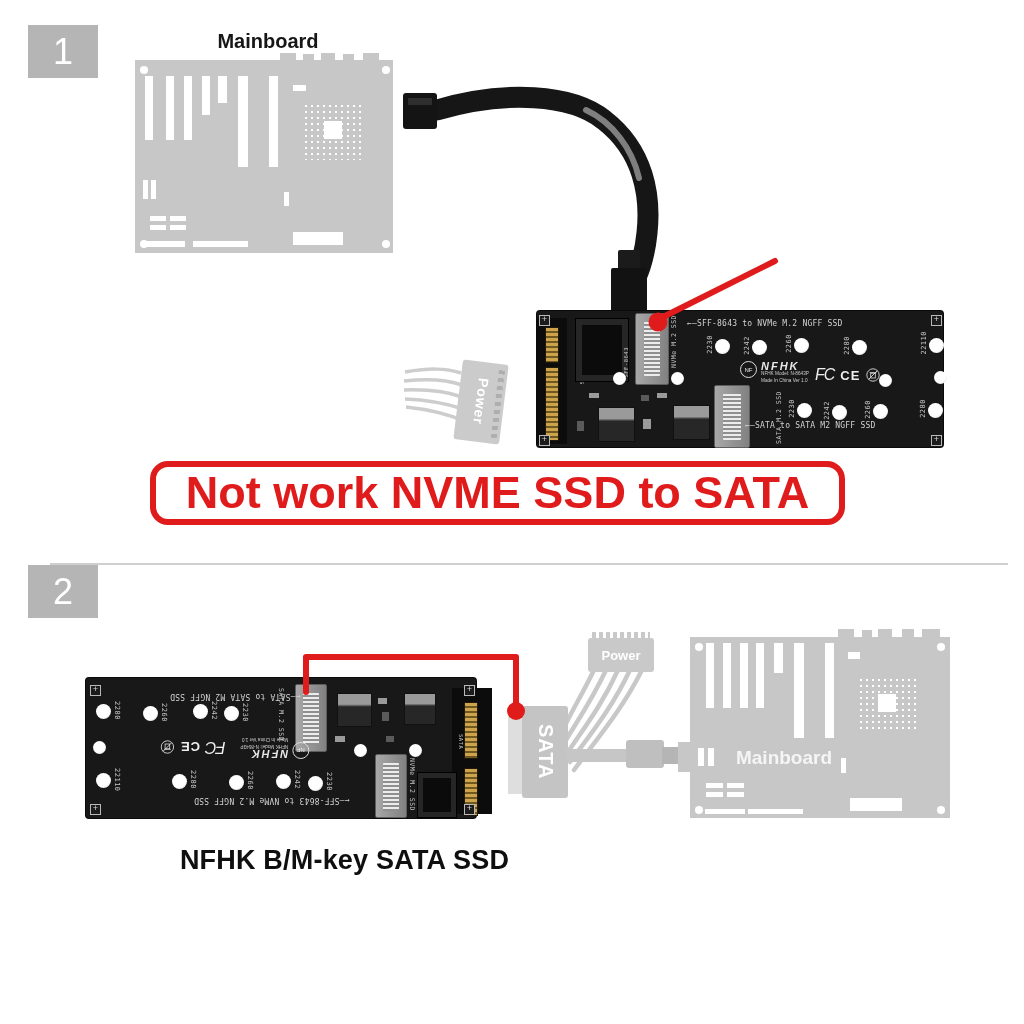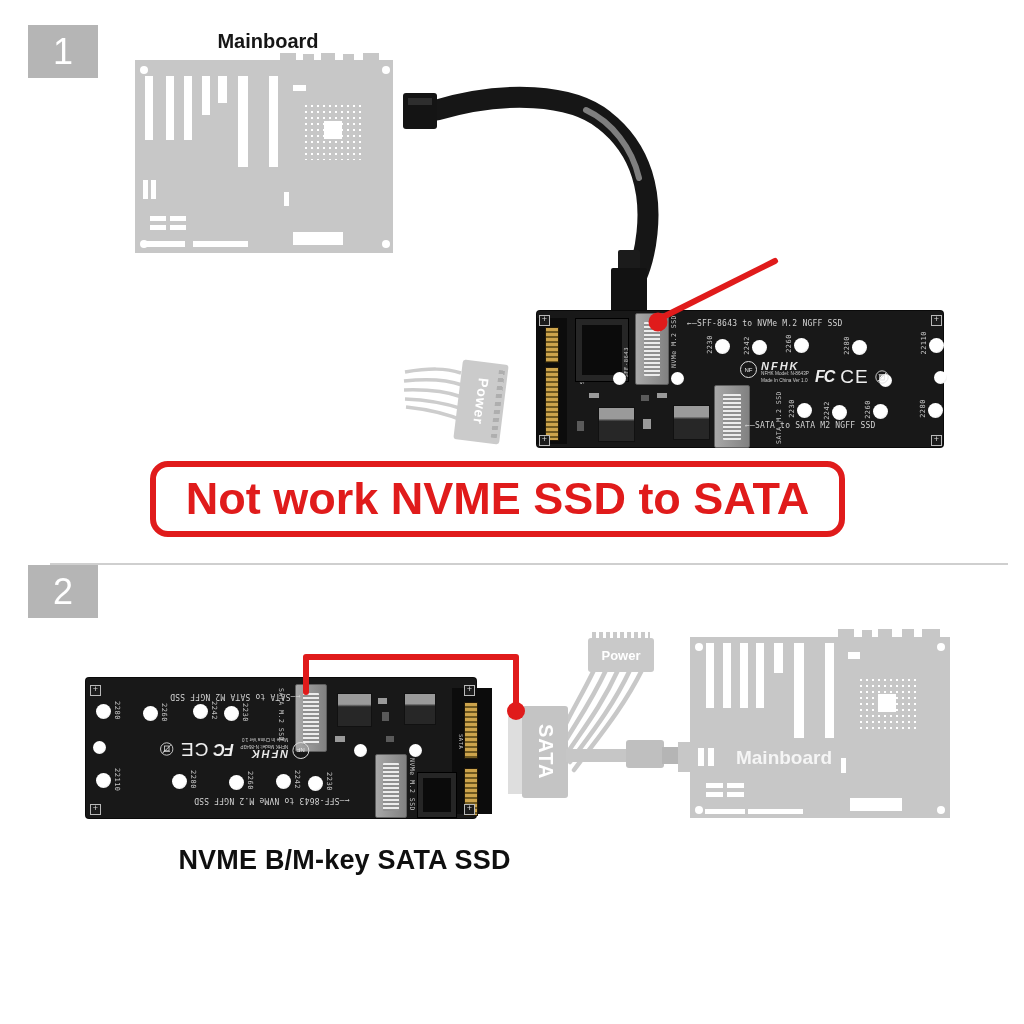--- a/index.html
+++ b/index.html
@@ -12,21 +12,21 @@
   .ghost{background:var(--ghost,#c7c7c7);}
   .board{position:absolute;background:var(--ghost,#c7c7c7);}
   .bhole{position:absolute;width:8px;height:8px;border-radius:50%;background:#fff;}
   .cpu{position:absolute;background-image:radial-gradient(circle,#fff 1.1px,transparent 1.5px);
        background-size:6px 6px;}
   .cpu-center{position:absolute;background:#fff;}
   .mb-label{position:absolute;color:#161616;font-size:20px;font-weight:600;text-align:center;}
   .mb-label.on-board{color:#f5f5f5;}
   .callout{position:absolute;color:#0f0f0f;font-size:27px;font-weight:700;text-align:center;
            letter-spacing:.2px;white-space:nowrap;}
-  .warning-box{position:absolute;left:150px;top:461px;width:695px;height:76px;box-sizing:border-box;
+  .warning-box{position:absolute;left:150px;top:461px;width:695px;height:64px;box-sizing:border-box;
       border:6px solid var(--accent,#e01b1b);border-radius:18px;display:flex;align-items:center;
       justify-content:center;color:var(--accent,#e01b1b);font-size:45px;font-weight:700;white-space:nowrap;}
   .separator{position:absolute;left:50px;top:563px;width:958px;height:2px;background:#cfcfcf;}
   .pcb{position:absolute;background:var(--pcb,#181818);border-radius:3px;box-shadow:0 0 0 1px #0a0a0a;}
   .standoff{position:absolute;width:15px;height:15px;border-radius:50%;
       background:radial-gradient(circle at 38% 35%,#ffffff 60%,#c9c9c9);}
   .standoff.sm{width:13px;height:13px;}
   .so-label{position:absolute;font-family:"DejaVu Sans Mono",monospace;font-size:7px;
       color:#c4c4c4;letter-spacing:.5px;white-space:nowrap;}
   .vl-up{writing-mode:vertical-rl;transform:rotate(180deg);}
@@ -50,22 +50,22 @@
   .smd.lt{background:#9a9a9a;}
   .screw{position:absolute;width:9px;height:9px;background:#1c1c1c;border:1px solid #b9b9b9;
       color:#d6d6d6;font-size:9px;line-height:7px;text-align:center;}
   .brand{position:absolute;color:#e8e8e8;display:flex;align-items:flex-start;gap:4px;}
   .brand .logo{width:15px;height:15px;border:1px solid #ddd;border-radius:50%;font-size:6px;
       display:flex;align-items:center;justify-content:center;flex:0 0 auto;}
   .brand .nm{font-size:11px;font-weight:700;font-style:italic;letter-spacing:2px;line-height:10px;}
   .brand .ln{font-size:6px;transform:scale(.78);transform-origin:left top;white-space:nowrap;
       line-height:7px;color:#cfcfcf;}
   .certs{position:absolute;display:flex;align-items:center;gap:6px;color:#eee;}
-  .certs .fcc{font-size:16px;font-weight:700;font-style:italic;letter-spacing:-1px;}
-  .certs .ce{font-size:19px;font-weight:400;letter-spacing:1px;}
+  .certs .fcc{font-size:16px;font-weight:400;font-style:italic;letter-spacing:-1px;}
+  .certs .ce{font-size:13px;font-weight:700;letter-spacing:1px;}
   .flip180{transform:rotate(180deg);}
   .ghost-conn{position:absolute;background:#cbcbcb;border-radius:3px;}
   .ghost-label{color:#fff;font-weight:700;display:flex;align-items:center;justify-content:center;
       width:100%;height:100%;}
   svg.overlay{position:absolute;left:0;top:0;pointer-events:none;}
 </style>
 </head>
 <body>
 
 <div class="canvas">
@@ -351,15 +351,15 @@
     <div class="screw" style="left:378px;top:126px;">+</div>
   </div>
 
   <svg class="overlay" width="1024" height="1024">
     <line x1="775" y1="261" x2="663" y2="317" stroke="var(--accent,#e01b1b)" stroke-width="6" stroke-linecap="round"></line>
     <circle cx="658" cy="322" r="9.5" fill="var(--accent,#e01b1b)"></circle>
     <polyline points="306,692 306,657 516,657 516,710" fill="none" stroke="var(--accent,#e01b1b)" stroke-width="6" stroke-linejoin="round" stroke-linecap="round"></polyline>
     <circle cx="516" cy="711" r="9" fill="var(--accent,#e01b1b)"></circle>
   </svg>
 
-  <div class="callout" style="left:172px;top:845px;width:345px;">NVME B/M-key SATA SSD</div>
+  <div class="callout" style="left:172px;top:845px;width:345px;">NFHK B/M-key SATA SSD</div>
 
 </div>
 
 </body></html>

